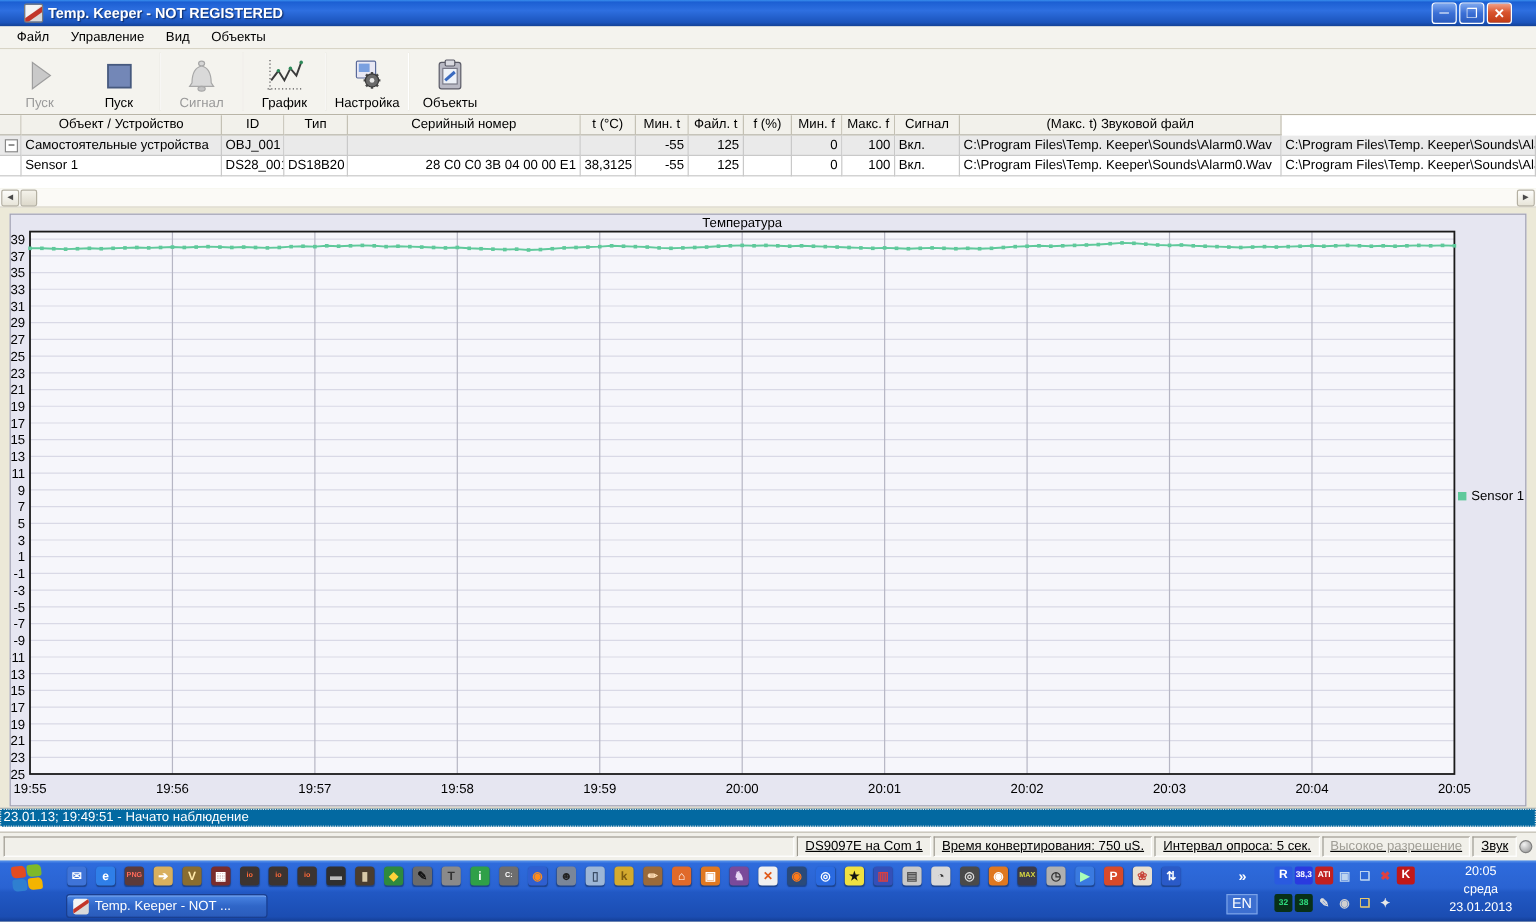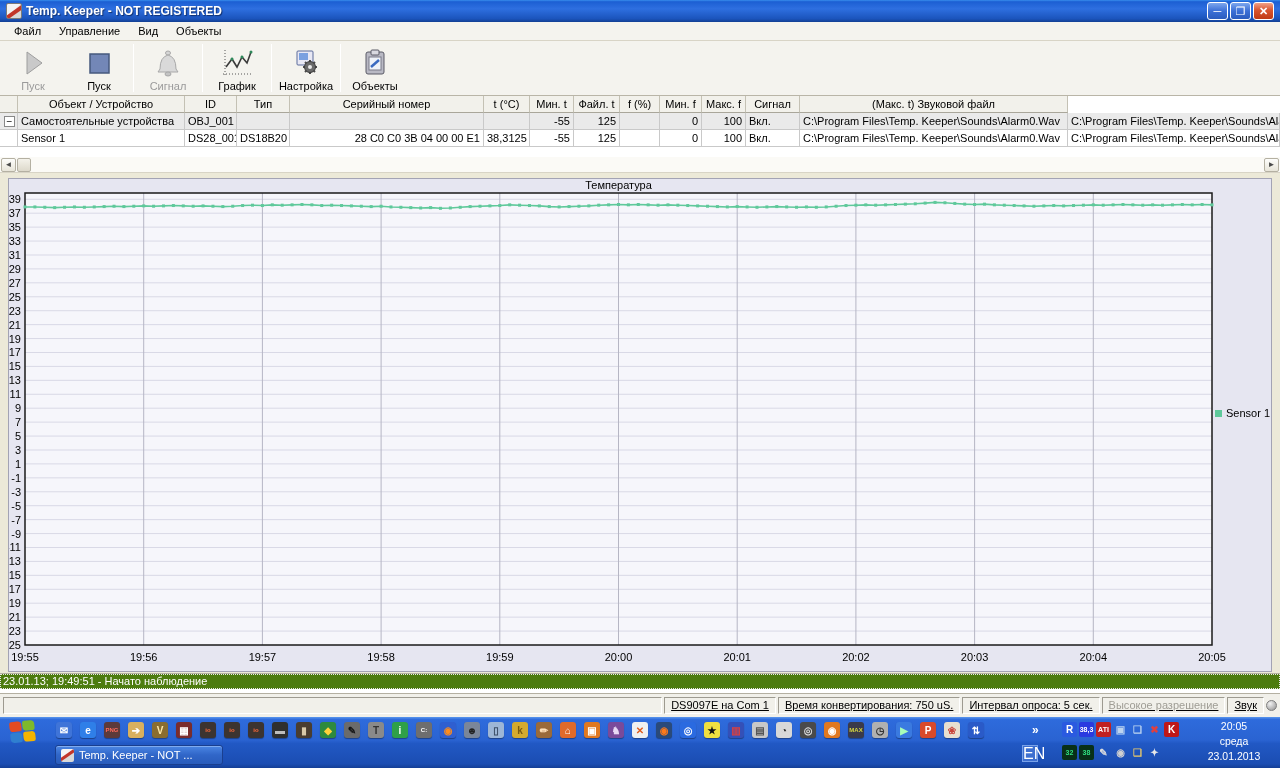--- a/index.html
+++ b/index.html
@@ -2,21 +2,21 @@
 <html><head>
 <meta charset="utf-8">
 <style>
   * { margin:0; padding:0; box-sizing:border-box; }
   html,body { width:1280px; height:768px; overflow:hidden;
     font-family:"Liberation Sans", sans-serif; font-size:11px; background:#ECE9D8; }
 
   
   .titlebar { position:absolute; left:0; top:0; width:1280px; height:22px;
     background:linear-gradient(180deg,#388EED 0%,#1C5FD3 8%,#2E6FE0 40%,#1B54BC 85%,#123F93 100%);
-    display:flex; align-items:center; padding:0 6px; }
+    display:flex; align-items:center; padding:0 20px; }
   .appicon { width:16px; height:16px; margin-right:4px; background:linear-gradient(135deg,#f4f4f4 45%,#d9d9d9 55%); border:1px solid #7a7a7a; border-radius:2px; position:relative; overflow:hidden; }
   .appicon::after { content:""; position:absolute; left:-3px; top:6px; width:22px; height:4px; background:#c2362a; transform:rotate(-35deg); }
   .titletext { color:#fff; font-weight:bold; font-size:12px; text-shadow:1px 1px 1px #10306e; flex:1; }
   .winbtns { display:flex; gap:2px; }
   .winbtn { width:21px; height:18px; border:1px solid #fff; border-radius:3px; color:#fff; font-size:11px;
     display:flex; align-items:center; justify-content:center;
     background:linear-gradient(180deg,#7DA7EE 0%,#3B6FD6 50%,#2A5BBE 100%); }
   .winbtn.close { background:linear-gradient(180deg,#F1A188 0%,#D9552F 45%,#C03A14 100%); font-weight:bold; }
 
   
@@ -48,21 +48,21 @@
     border:1px solid #b4b0a2; border-radius:2px; color:#4a4a4a; font-size:8px; text-align:center; line-height:12px; }
   .sthumb { position:absolute; left:17px; top:1px; width:14px; height:14px; background:linear-gradient(180deg,#f4f2ea,#ddd9cb); border:1px solid #b4b0a2; border-radius:2px; }
 
   
   .chartpanel { position:absolute; left:8px; top:178px; width:1264px; height:494px;
     background:#E6E6F1; border:1px solid #a3a3b4; }
   .chartpanel svg { display:block; }
 
   
   .loglist { position:absolute; left:0; top:673px; width:1280px; height:21px; background:#fff; border:1px solid #b4b0a2; border-left:none; border-right:none; }
-  .logrow { height:15px; background:#4d7c0f; color:#fff; line-height:15px; padding:0 3px; outline:1px dotted #e8e8e8; outline-offset:-1px; }
+  .logrow { height:15px; background:#0369a1; color:#fff; line-height:15px; padding:0 3px; outline:1px dotted #e8e8e8; outline-offset:-1px; }
 
   
   .statusbar { position:absolute; left:0; top:694px; width:1280px; height:23px; background:#F1F0EA;
     display:flex; align-items:center; gap:2px; padding:0 3px;text-decoration:underline; }
   .spanel { height:17px; line-height:15px; padding:0 6px; white-space:nowrap;
     border:1px solid; border-color:#9d9a90 #fff #fff #9d9a90; text-align:center; }
   .spanel.fill { flex:1; }
   .spanel.disabled { color:#9f9d95; }
   .sled { width:11px; height:11px; border-radius:50%; background:radial-gradient(circle at 35% 30%,#f2f2f2,#8e8e8e); border:1px solid #7e7e7e; }
 
@@ -74,22 +74,22 @@
   .ql { position:absolute; left:56px; top:5px; display:flex; }
   .qli { width:16px; height:16px; margin-right:8px; border-radius:3px; display:inline-flex; align-items:center; justify-content:center;
     color:#fff; font-size:10px; font-weight:bold; box-shadow:0 1px 1px rgba(0,0,0,.35); }
   .qli.small { font-size:6px; letter-spacing:0; }
   .qlmore { position:absolute; left:1032px; top:6px; color:#fff; font-size:12px; font-weight:bold; }
   .taskbtn { position:absolute; left:55px; top:28px; width:168px; height:20px; border-radius:3px;
     background:linear-gradient(180deg,#4B86E4 0%,#3066C8 50%,#2A5CBB 100%); border:1px solid #1a3f8f; box-shadow:inset 0 1px 0 #7fabf0;
     display:flex; align-items:center; color:#fff; padding:0 5px; gap:5px; }
   .taskbtn .bicon { width:13px; height:13px; background:linear-gradient(135deg,#f4f4f4 45%,#d9d9d9 55%); border-radius:2px; position:relative; overflow:hidden; flex:none; }
   .taskbtn .bicon::after { content:""; position:absolute; left:-3px; top:5px; width:18px; height:3px; background:#c2362a; transform:rotate(-35deg); }
-  .enbox { position:absolute; left:1022px; top:745px; width:16px; height:17px; background:#3D6FD0; border:1px solid #7aa2e8;
-    color:#fff; text-align:center; line-height:15px; font-size:16px; }
+  .enbox { position:absolute; left:1022px; top:745px; width:26px; height:17px; background:#3D6FD0; border:1px solid #7aa2e8;
+    color:#fff; text-align:center; line-height:15px; font-size:12px; }
   .tray { position:absolute; left:1062px; top:719px; width:126px; height:48px; }
   .trayrow { position:absolute; left:0; display:flex; }
   .tri { width:15px; height:15px; margin-right:2px; border-radius:2px; display:inline-flex; align-items:center; justify-content:center;
     font-size:10px; font-weight:bold; }
   .tri.small { font-size:7px; }
   .clock { position:absolute; left:1192px; top:719px; width:84px; height:46px; color:#fff; text-align:center; font-size:10.5px; line-height:15px; }
 
   .icon-svg { display:block; }
 </style>
 </head>

